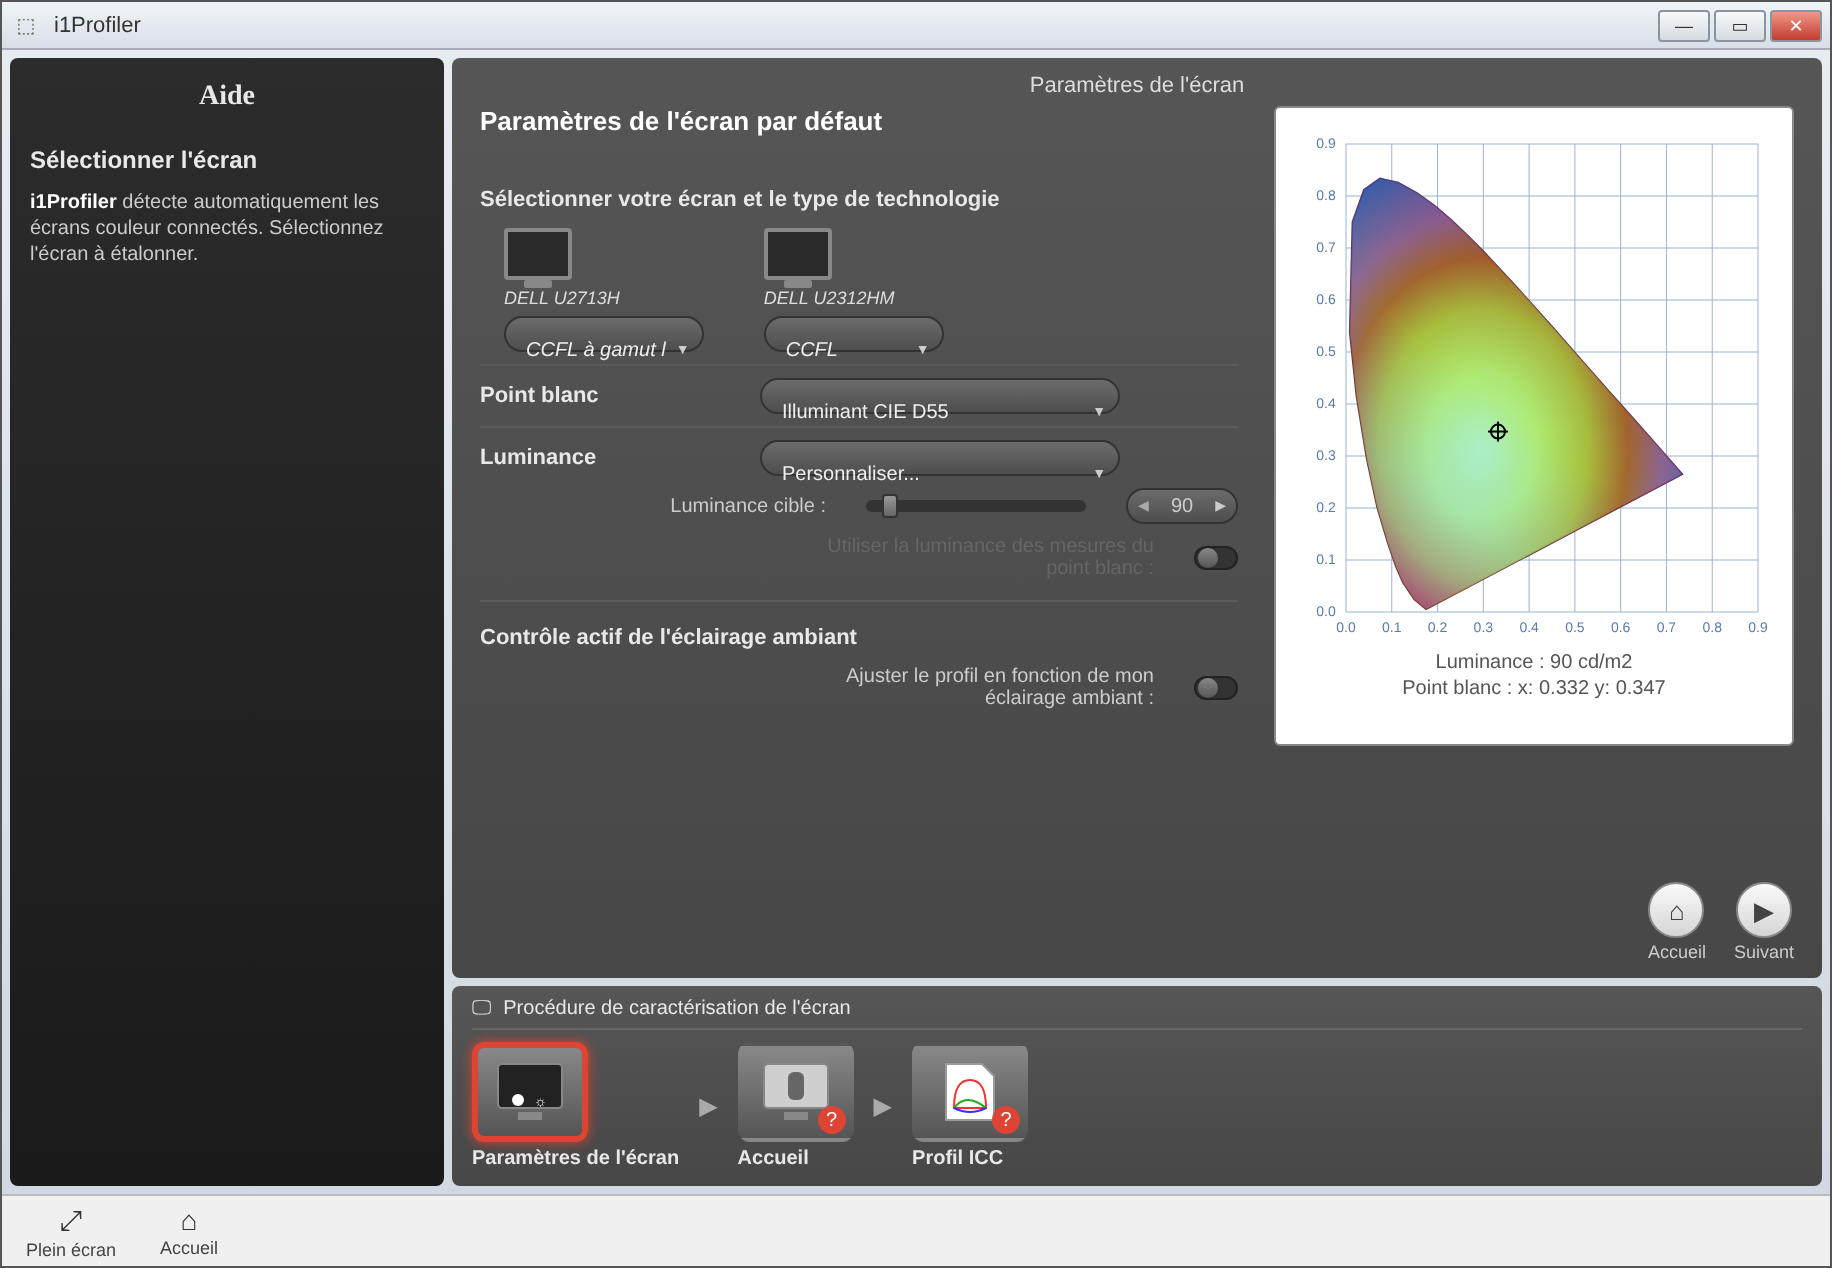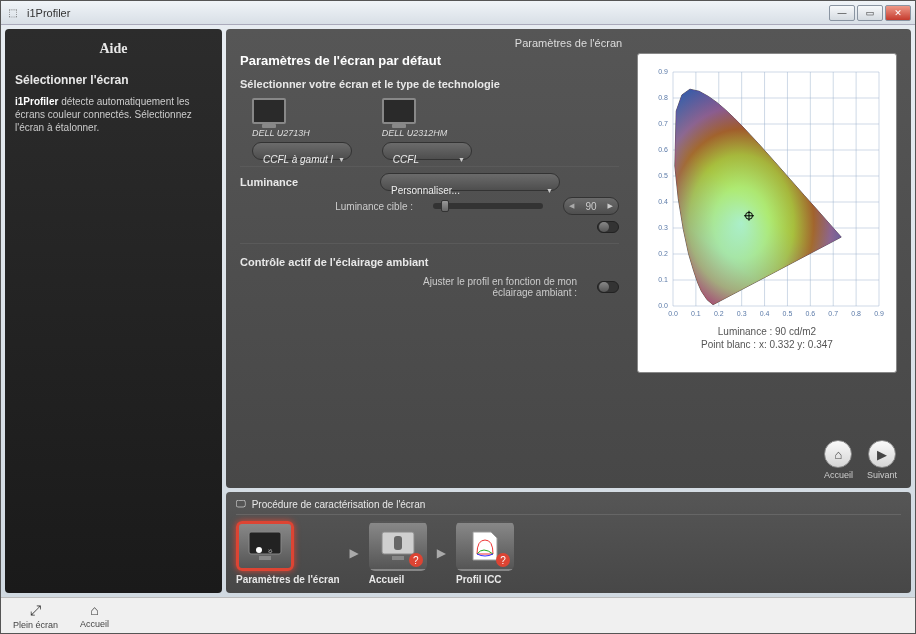--- a/index.html
+++ b/index.html
@@ -13,21 +13,21 @@
 .winbtn.close{background:linear-gradient(#e98,#c53b2e);color:#fff;}
 .content{flex:1;display:flex;padding:4px;gap:4px;}
 .sidebar{width:217px;background:linear-gradient(#2c2c2c,#1a1a1a);border-radius:4px;color:#e8e8e8;padding:12px 10px;}
 .sidebar h1{font-size:14px;text-align:center;font-weight:bold;margin-bottom:16px;font-family:Georgia,serif;}
 .sidebar h2{font-size:12px;font-weight:bold;margin-bottom:8px;}
 .sidebar p{font-size:10px;line-height:1.3;color:#ccc;}
 .sidebar p b{color:#fff;}
 .main{flex:1;display:flex;flex-direction:column;gap:4px;}
 .mainpanel{flex:1;background:linear-gradient(#565656,#474747);border-radius:4px;padding:8px 14px;color:#e8e8e8;position:relative;display:flex;flex-direction:column;}
 .panelheader{text-align:center;font-size:11px;color:#ddd;margin-bottom:4px;}
-.paneltitle{font-size:13px;font-weight:bold;color:#fff;margin-bottom:10px;}
+.paneltitle{font-size:13px;font-weight:bold;color:#fff;margin-bottom:26px;}
 .panelbody{display:flex;gap:18px;flex:1;}
 .settings{flex:1;font-size:11px;}
 .sectlabel{font-weight:bold;margin:6px 0 8px;}
 .monitors{display:flex;gap:30px;margin-bottom:6px;margin-left:12px;}
 .monblock{display:flex;flex-direction:column;gap:4px;font-style:italic;}
 .monicon{width:34px;height:26px;background:#2a2a2a;border:2px solid #888;border-radius:2px;position:relative;}
 .monicon::after{content:"";position:absolute;bottom:-6px;left:50%;transform:translateX(-50%);width:14px;height:4px;background:#888;border-radius:1px;}
 .monlabel{font-size:9px;color:#ddd;}
 .combo{background:linear-gradient(#6b6b6b,#4e4e4e);border:1px solid #333;border-radius:9px;height:18px;display:flex;align-items:center;padding:16px 18px 0 10px;font-size:10px;color:#eee;position:relative;min-width:90px;cursor:pointer;}
 .combo::after{content:"▼";position:absolute;right:6px;font-size:7px;color:#ccc;}
@@ -106,39 +106,46 @@
               </div>
               <div class="monblock">
                 <div class="monicon"></div>
                 <div class="monlabel">DELL U2312HM</div>
                 <div class="combo">
                     <span>CCFL</span>
                   </div>
               </div>
             </div>
 
+            <div class="row">
+              <div class="rlabel">Point blanc</div>
+              <div class="combo wide">
+                  <span>Illuminant CIE D55</span>
+                </div>
+            </div>
 
             <div class="row">
               <div class="rlabel">Luminance</div>
               <div class="combo wide">
                   <span>Personnaliser...</span>
                 </div>
             </div>
 
             <div class="subrow">
               <span>Luminance cible :</span>
               <div class="slider">
                   <div class="thumb"></div>
                 </div>
               <div class="numbox">
                   <span>90</span>
                 </div>
             </div>
 
             <div class="subrow disabled">
+              <span style="text-align:right;width:180px">Utiliser la luminance des mesures du point blanc :</span>
               <div class="toggle"></div>
             </div>
 
             <div class="sect2">
               <div class="sectlabel">Contrôle actif de l'éclairage ambiant</div>
               <div class="subrow">
                 <span style="text-align:right;width:180px">Ajuster le profil en fonction de mon éclairage ambiant :</span>
                 <div class="toggle"></div>
               </div>
             </div>

